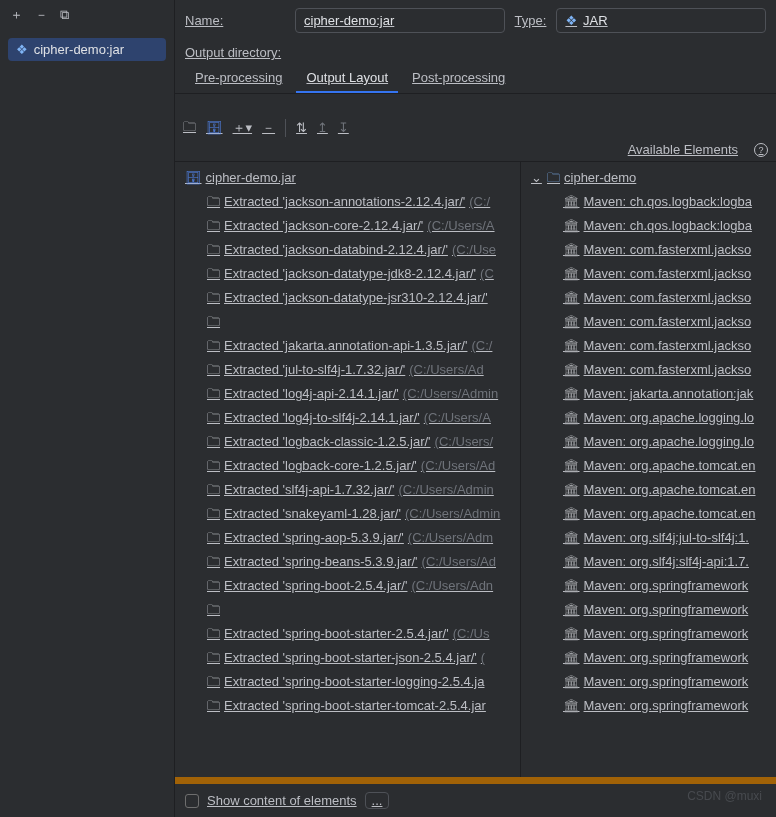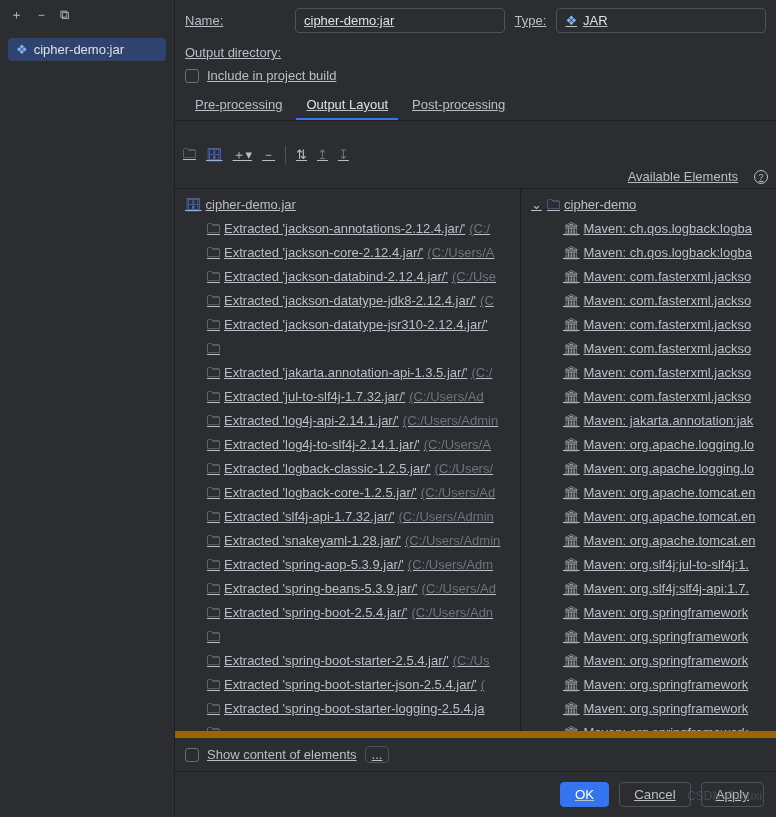--- a/index.html
+++ b/index.html
@@ -206,24 +206,20 @@
     <span class="form-label">Name:</span>
     <input class="text-input" style="max-width: 290px;" value="cipher-demo:jar">
     <span class="form-label" style="min-width:auto">Type:</span>
     <div class="type-select">
       <span style="color:#7fb4f5">❖</span>
       <span>JAR</span>
     </div>
   </div>
   <div class="form-row">
     <span class="form-label">Output directory:</span>
-  </div>
-  <div class="cb-row">
-    <span class="cb"></span>
-    <span>Include in project build</span>
   </div>
   <div class="tabs">
     <div class="tab">Pre-processing</div>
     <div class="tab active">Output Layout</div>
     <div class="tab">Post-processing</div>
   </div>
   <div class="layout-toolbar">
     <span class="tb-icn">🗀</span>
     <span class="tb-icn" style="color:#548af7">🗄</span>
     <span class="tb-icn">＋▾</span>
@@ -365,20 +361,21 @@
         </div>
         <div class="tree-row">
           <span class="indent" style="width:18px"></span>
           <span class="fold-icn">🗀</span>
           <span class="name">Extracted 'spring-boot-starter-logging-2.5.4.ja</span> 
           <span class="hint"></span>
         </div>
         <div class="tree-row">
           <span class="indent" style="width:18px"></span>
           <span class="fold-icn">🗀</span>
+          <span class="name">Extracted 'spring-boot-starter-tomcat-2.5.4.jar</span> 
           <span class="hint"></span>
         </div>
       </div>
     <div class="tree-right" id="tree-right">
         <div class="tree-row">
           <span class="chev">⌄</span>
           <span class="proj-icn">🗀</span>
           <span class="name">cipher-demo</span>
         </div>
         <div class="tree-row">
@@ -493,20 +490,15 @@
         </div>
       </div>
   </div>
 
   <div class="footer-row">
     <span class="cb"></span>
     <span>Show content of elements</span>
     <span class="dots-btn">...</span>
   </div>
 
-  <div class="bottom-bar">
-    <button class="btn primary">OK</button>
-    <button class="btn">Cancel</button>
-    <button class="btn">Apply</button>
-  </div>
 </div>
 
 <div class="watermark">CSDN @muxi</div>
 
 </body></html>

